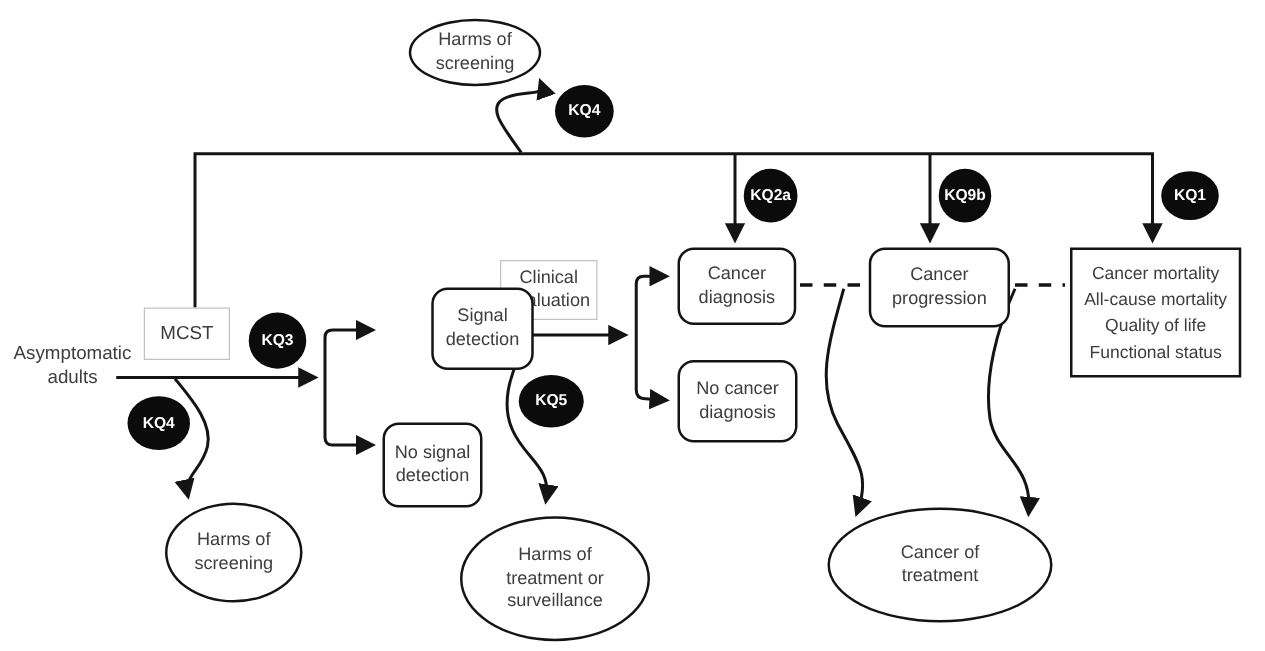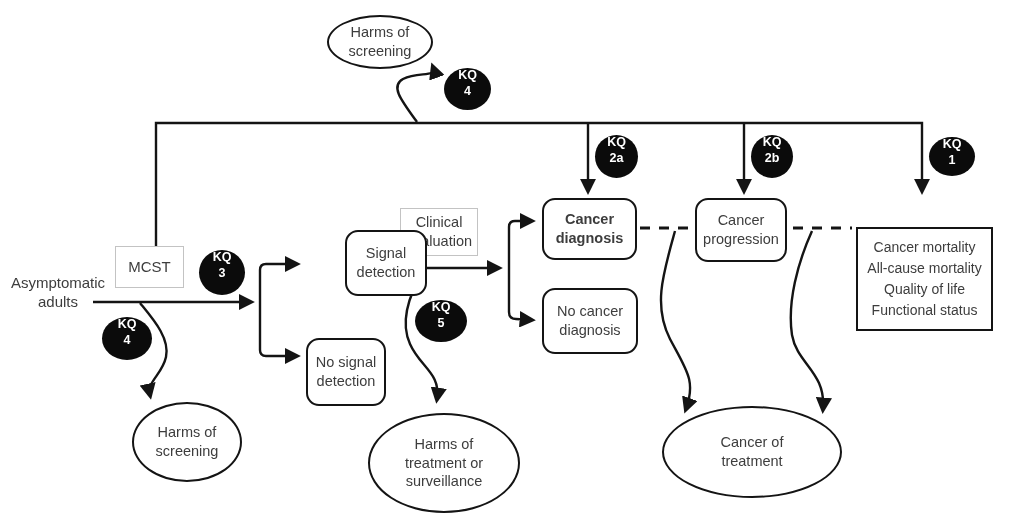--- a/index.html
+++ b/index.html
@@ -3,27 +3,27 @@
 <meta charset="utf-8">
 <style>
   html,body{margin:0;padding:0;background:#fff;}
   .canvas{position:relative;width:1012px;height:521px;background:#ffffff;
           font-family:"Liberation Sans",sans-serif;color:#3d3d3d;overflow:hidden;}
   svg.wires{position:absolute;left:0;top:0;width:1012px;height:521px;}
   .node{position:absolute;display:flex;align-items:center;justify-content:center;
         text-align:center;font-size:14.5px;line-height:1.28;box-sizing:border-box;background:#fff;}
   .rounded{border:2.5px solid #141414;border-radius:13px;}
   .plainbox{border:1.5px solid #c3c3c3;}
-  .squarebox{border:2px solid #141414;margin-top:29px;}
+  .squarebox{border:2px solid #141414;}
   .ellipse{border:2.5px solid #141414;border-radius:50%;}
   .freetext{position:absolute;display:flex;align-items:center;justify-content:center;
         text-align:center;font-size:15px;line-height:1.3;}
   .badge{position:absolute;background:#0b0b0b;border-radius:50%;color:#ffffff;
-         font-weight:bold;font-size:12.5px;line-height:1.25;display:flex;flex-direction:column;
-         align-items:center;text-align:center;box-sizing:border-box;}
+         font-weight:bold;font-size:12.5px;line-height:1.25;display:flex;
+         align-items:center;justify-content:center;text-align:center;box-sizing:border-box;}
   .badge span{display:block;}
   .t{display:block;}
   .outlines{display:flex;flex-direction:column;gap:0;font-size:14px;line-height:1.5;}
 </style>
 </head>
 <body>
 
 <div class="canvas">
 
   <svg class="wires">
@@ -59,27 +59,27 @@
   <div class="node plainbox" style="left:400px;top:208px;width:78px;height:48px;">
     <span class="t" style="width:70px;">Clinical evaluation</span>
   </div>
 
   <div class="node rounded" style="left:305px;top:230px;width:82px;height:66px;margin-left:40px;">
     <span class="t" style="width:68px;">Signal detection</span>
   </div>
   <div class="node rounded" style="left:306px;top:324px;width:80px;height:68px;margin-top:14px;">
     <span class="t" style="width:66px;">No signal detection</span>
   </div>
-  <div class="node rounded" style="left:542px;top:198px;width:95px;height:62px;font-weight:bold;">
+  <div class="node rounded" style="left:542px;top:198px;width:95px;height:62px;">
     <span class="t" style="width:78px;">Cancer diagnosis</span>
   </div>
   <div class="node rounded" style="left:542px;top:288px;width:96px;height:66px;">
     <span class="t" style="width:78px;">No cancer diagnosis</span>
   </div>
-  <div class="node rounded" style="left:695px;top:198px;width:92px;height:64px;">
+  <div class="node rounded" style="left:695px;top:198px;width:113px;height:64px;">
     <span class="t" style="width:84px;">Cancer progression</span>
   </div>
 
   <div class="node squarebox" style="left:856px;top:198px;width:137px;height:104px;">
     <div class="outlines">
       <div>Cancer mortality</div>
       <div>All-cause mortality</div>
       <div>Quality of life</div>
       <div>Functional status</div>
     </div>
@@ -113,20 +113,20 @@
   <div class="badge" style="left:415px;top:300px;width:52px;height:42px;">
     <span>KQ</span>
     <span>5</span>
   </div>
   <div class="badge" style="left:595px;top:135px;width:43px;height:43px;">
     <span>KQ</span>
     <span>2a</span>
   </div>
   <div class="badge" style="left:751px;top:135px;width:42px;height:43px;">
     <span>KQ</span>
-    <span>2b</span>
+    <span>9b</span>
   </div>
   <div class="badge" style="left:929px;top:137px;width:46px;height:39px;">
     <span>KQ</span>
     <span>1</span>
   </div>
 
 </div>
 
 </body></html>

